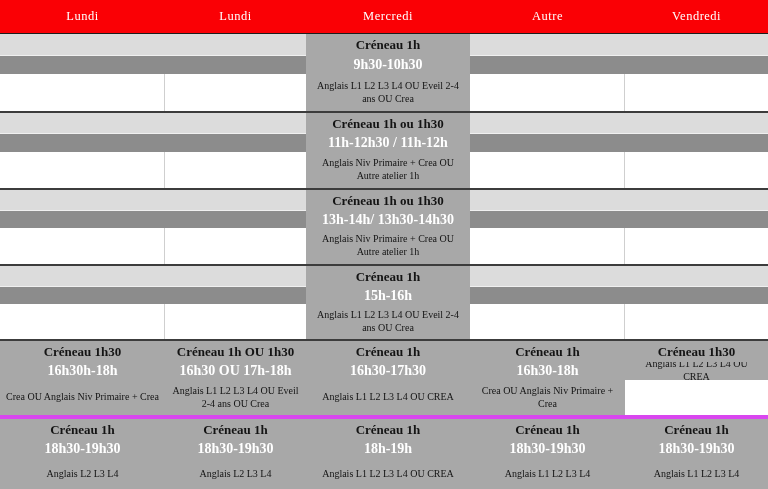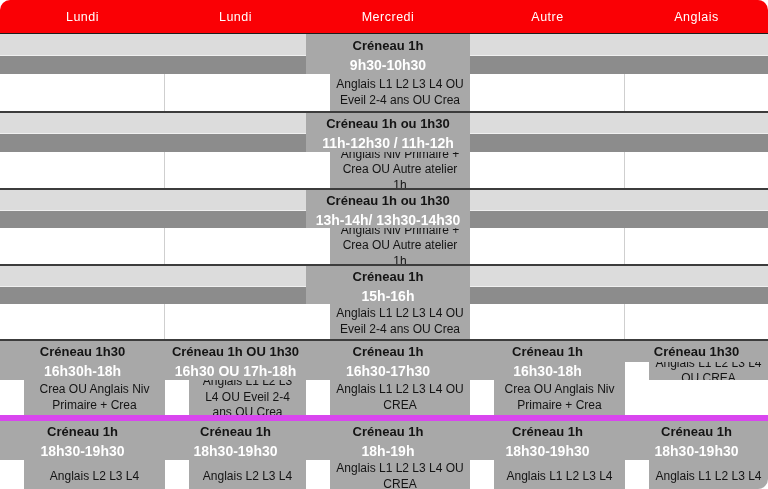--- a/index.html
+++ b/index.html
@@ -1,63 +1,62 @@
 <!DOCTYPE html>
 <html><head>
 <meta charset="utf-8">
 <style>
   html,body{margin:0;padding:0;background:#fff;}
   .board{
     width:768px;height:489px;overflow:hidden;
-    font-family:Liberation Sans, sans-serif;
+    font-family:Liberation Serif, serif;
     background:#fff;
-    border-radius:10px;
   }
   
   .grid5{display:grid;grid-template-columns:165px 141px 164px 155px 143px;}
 
   .hdr{height:33px;background:#FA0005;border-bottom:1px solid #1c1c1c;}
   .hdr .day{
     color:#fff;display:flex;align-items:center;justify-content:center;
     font-size:12.5px;letter-spacing:.5px;font-weight:500;
   }
 
   .block{box-sizing:border-box;}
   .b1{grid-template-rows:22px 18px 37px;border-bottom:2px solid #3c3c3c;}
   .b2{grid-template-rows:21px 18px 36px;border-bottom:2px solid #3c3c3c;}
   .b3{grid-template-rows:21px 17px 36px;border-bottom:2px solid #3c3c3c;}
   .b4{grid-template-rows:21px 17px 35px;border-bottom:2px solid #3c3c3c;}
-  .b5{grid-template-rows:21px 18px 35px;border-bottom:6px solid #d946ef;}
+  .b5{grid-template-rows:21px 18px 35px;border-bottom:4px solid #d946ef;}
   .b6{grid-template-rows:21px 18px 33px;}
 
   .c{
     box-sizing:border-box;display:flex;align-items:center;justify-content:center;
     text-align:center;overflow:hidden;
   }
   .light{background:#dcdcdc;border-bottom:1px solid #f0f0f0;}
   .band{background:#8c8c8c;}
   .whitec{background:#ffffff;}
   .sepR{border-right:1px solid #cfcfcf;}
   .gray{background:#a8a8a8;}
 
   .cren{font-weight:bold;font-size:13px;color:#141414;}
   .time{font-weight:bold;font-size:14px;color:#ffffff;}
-  .desc{font-size:12px;color:#141414;line-height:1.28;padding:1px 6px;margin-left:24px;}
+  .desc{font-size:10px;color:#141414;line-height:1.28;padding:1px 6px;}
 </style>
 </head>
 <body>
 
 <div class="board">
 
   <div class="hdr grid5">
     <div class="day">Lundi</div>
     <div class="day">Lundi</div>
     <div class="day">Mercredi</div>
     <div class="day">Autre</div>
-    <div class="day">Anglais</div>
+    <div class="day">Vendredi</div>
   </div>
 
   <div class="block grid5 b1">
     <div class="c light"></div>
     <div class="c light"></div>
     <div class="c gray cren">Créneau 1h</div>
     <div class="c light"></div>
     <div class="c light"></div>
 
     <div class="c band"></div>

